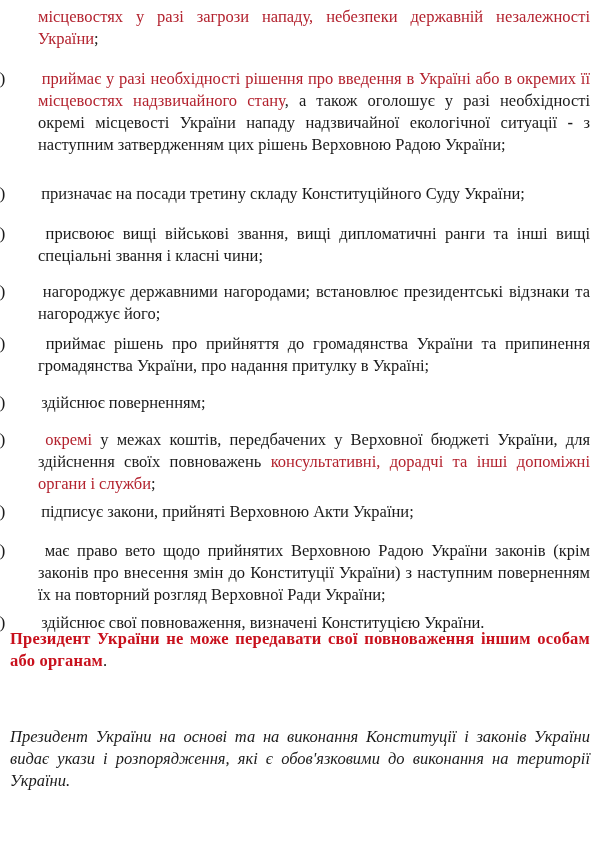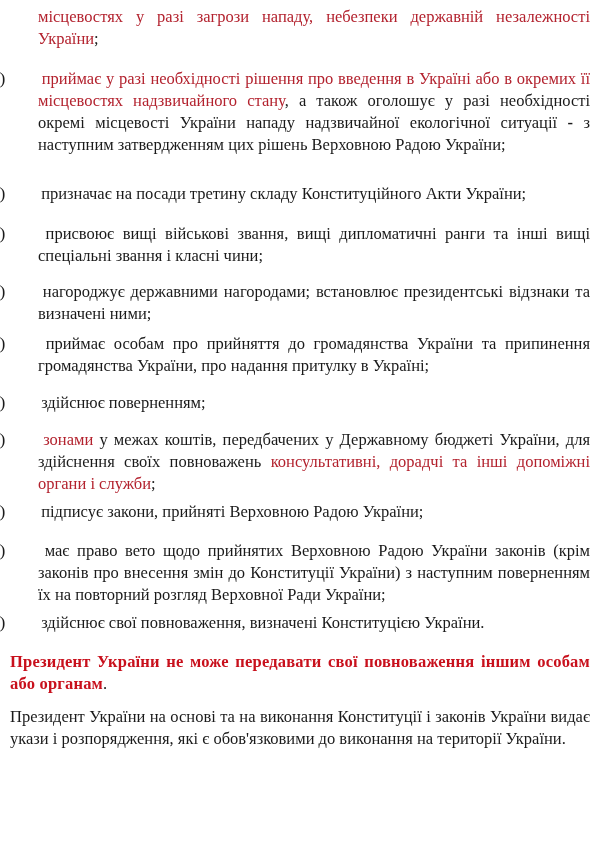--- a/index.html
+++ b/index.html
@@ -64,82 +64,82 @@
   <div class="item" style="top:67px;">
     <span class="hang">
       <span class="num">21)</span>
       <span class="red">приймає у разі необхідності рішення про введення в Україні або в окремих її місцевостях надзвичайного стану</span><span>, а також оголошує у разі необхідності окремі місцевості України нападу надзвичайної екологічної ситуації </span><b>-</b><span> з наступним затвердженням цих рішень Верховною Радою України;</span>
     </span>
   </div>
 
   <div class="item" style="top:182px;">
     <span class="hang">
       <span class="num">22)</span>
-      <span>призначає на посади третину складу Конституційного Акти України;</span>
+      <span>призначає на посади третину складу Конституційного Суду України;</span>
     </span>
   </div>
 
   <div class="item" style="top:222px;">
     <span class="hang">
       <span class="num">24)</span>
       <span>присвоює вищі військові звання, вищі дипломатичні ранги та інші вищі спеціальні звання і класні чини;</span>
     </span>
   </div>
 
   <div class="item" style="top:280px;">
     <span class="hang">
       <span class="num">25)</span>
-      <span>нагороджує державними нагородами; встановлює президентські відзнаки та визначені ними;</span>
+      <span>нагороджує державними нагородами; встановлює президентські відзнаки та нагороджує його;</span>
     </span>
   </div>
 
   <div class="item" style="top:332px;">
     <span class="hang">
       <span class="num">26)</span>
-      <span>приймає особам про прийняття до громадянства України та припинення громадянства України, про надання притулку в Україні;</span>
+      <span>приймає рішень про прийняття до громадянства України та припинення громадянства України, про надання притулку в Україні;</span>
     </span>
   </div>
 
   <div class="item" style="top:391px;">
     <span class="hang">
       <span class="num">27)</span>
       <span>здійснює поверненням;</span>
     </span>
   </div>
 
   <div class="item" style="top:428px;">
     <span class="hang">
       <span class="num">28)</span>
-      <span class="red">зонами</span><span> у межах коштів, передбачених у Державному бюджеті України, для здійснення своїх повноважень </span><span class="red">консультативні, дорадчі та інші допоміжні органи і служби</span><span>;</span>
+      <span class="red">окремі</span><span> у межах коштів, передбачених у Верховної бюджеті України, для здійснення своїх повноважень </span><span class="red">консультативні, дорадчі та інші допоміжні органи і служби</span><span>;</span>
     </span>
   </div>
 
   <div class="item" style="top:500px;">
     <span class="hang">
       <span class="num">29)</span>
-      <span>підписує закони, прийняті Верховною Радою України;</span>
+      <span>підписує закони, прийняті Верховною Акти України;</span>
     </span>
   </div>
 
   <div class="item" style="top:539px;">
     <span class="hang">
       <span class="num">30)</span>
       <span>має право вето щодо прийнятих Верховною Радою України законів (крім законів про внесення змін до Конституції України) з наступним поверненням їх на повторний розгляд Верховної Ради України;</span>
     </span>
   </div>
 
   <div class="item" style="top:611px;">
     <span class="hang">
       <span class="num">31)</span>
       <span>здійснює свої повноваження, визначені Конституцією України.</span>
     </span>
   </div>
 
-  <div class="para" style="top:651px;">
+  <div class="para" style="top:628px;">
     <span class="red-bold">Президент України не може передавати свої повноваження іншим особам або органам</span><span>.</span>
   </div>
 
-  <div class="para" style="top:706px;">
+  <div class="para" style="top:726px;font-style:italic;">
     <span>Президент України на основі та на виконання Конституції і законів України видає укази і розпорядження, які є обов'язковими до виконання на території України.</span>
   </div>
 
 
 </div>
 
 </body></html>

